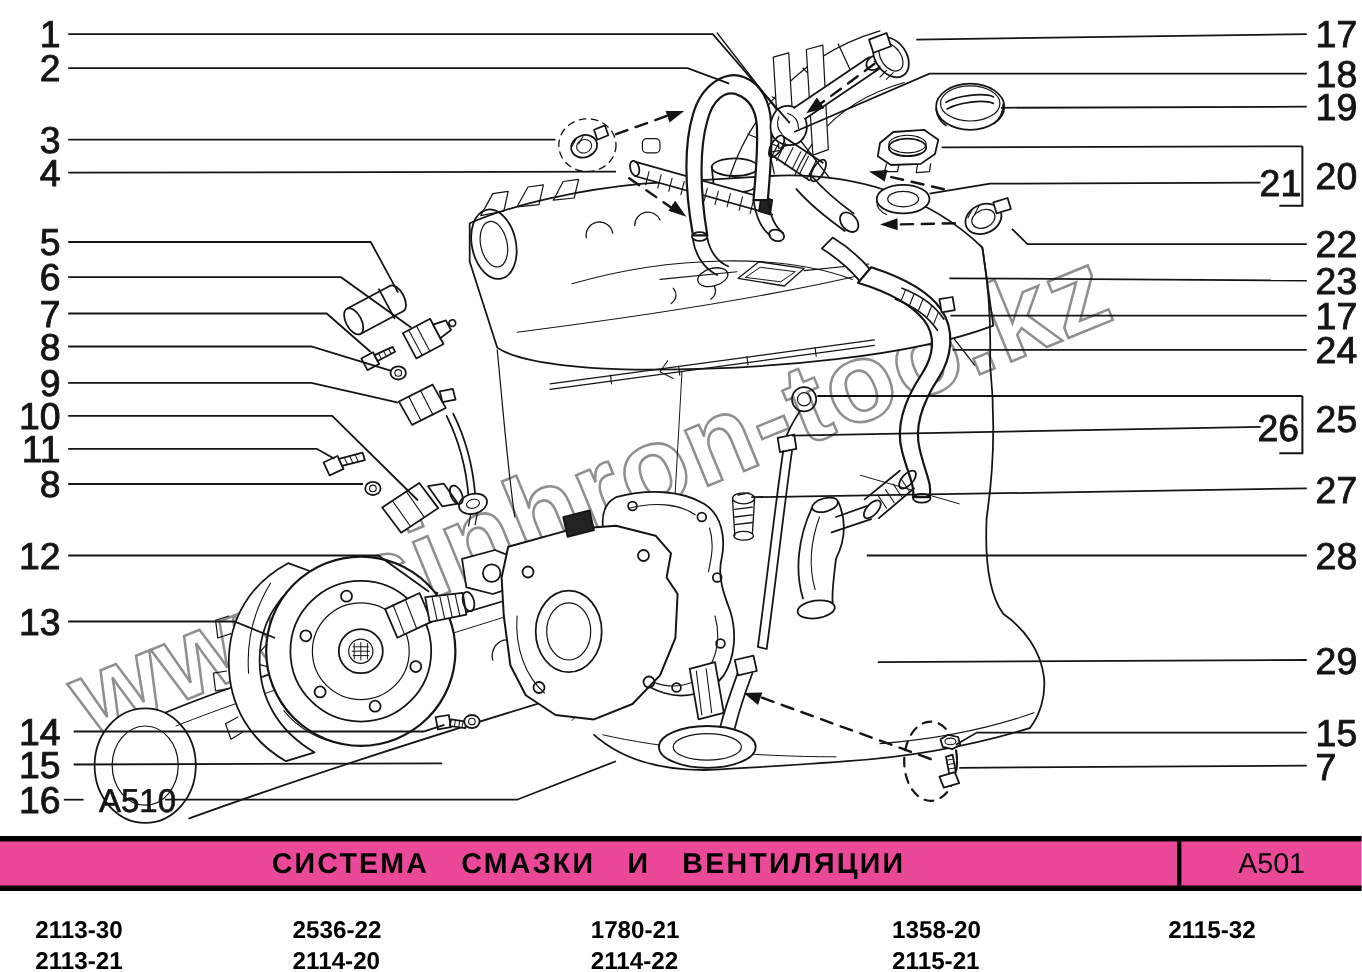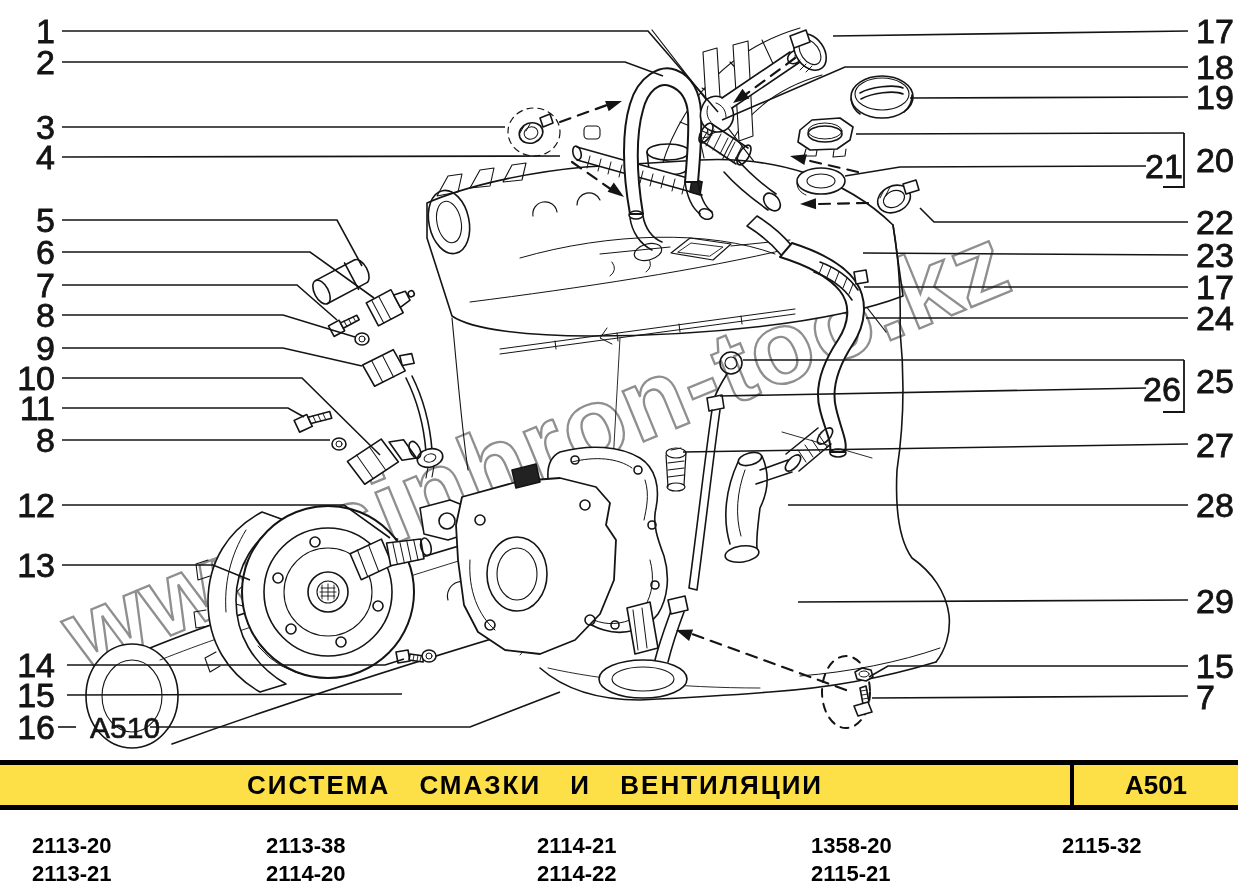--- a/index.html
+++ b/index.html
@@ -1,26 +1,26 @@
 <!DOCTYPE html>
 <html><head>
 <meta charset="utf-8">
 <style>
   html,body{margin:0;padding:0;background:#ffffff;}
   .stage{position:relative;width:1238px;height:884px;background:#fff;overflow:hidden;
          font-family:"Liberation Sans", sans-serif;}
   svg{display:block;}
   .titlebar{position:absolute;left:0;top:760px;width:1238px;height:50px;box-sizing:border-box;
-            border-top:5px solid #000;border-bottom:5px solid #000;background:#fde047;}
+            border-top:5px solid #000;border-bottom:5px solid #000;background:#ec4899;}
   .titlebar .cell-title{position:absolute;left:0;top:0;bottom:0;right:168px;display:flex;
             align-items:center;justify-content:center;font-weight:bold;font-size:26px;
             letter-spacing:2px;word-spacing:20px;color:#000;}
   .titlebar .vdivider{position:absolute;right:164px;top:0;bottom:0;width:4px;background:#000;}
   .titlebar .cell-code{position:absolute;right:0;top:0;bottom:0;width:164px;display:flex;
-            align-items:center;justify-content:center;font-weight:bold;font-size:26px;color:#000;}
+            align-items:center;justify-content:center;font-weight:normal;font-size:26px;color:#000;}
   .models{position:absolute;left:0;top:826px;width:1238px;height:58px;}
   .model-col{position:absolute;top:6px;font-weight:bold;font-size:22px;line-height:28px;color:#000;}
 </style>
 </head>
 <body>
 
 <div class="stage">
 
   <svg id="diagram-svg" width="1238" height="760" viewBox="0 0 1238 760">
 
@@ -422,29 +422,29 @@
   </svg>
 
   <div class="titlebar">
     <div class="cell-title">СИСТЕМА СМАЗКИ И ВЕНТИЛЯЦИИ</div>
     <div class="vdivider"></div>
     <div class="cell-code">A501</div>
   </div>
 
   <div class="models" id="models-row">
       <div class="model-col" style="left: 32px;">
-        <div>2113-20</div>
+        <div>2113-30</div>
         <div>2113-21</div>
       </div>
       <div class="model-col" style="left: 266px;">
-        <div>2113-38</div>
+        <div>2536-22</div>
         <div>2114-20</div>
       </div>
       <div class="model-col" style="left: 537px;">
-        <div>2114-21</div>
+        <div>1780-21</div>
         <div>2114-22</div>
       </div>
       <div class="model-col" style="left: 811px;">
         <div>1358-20</div>
         <div>2115-21</div>
       </div>
       <div class="model-col" style="left: 1062px;">
         <div>2115-32</div>
       </div>
     </div>

